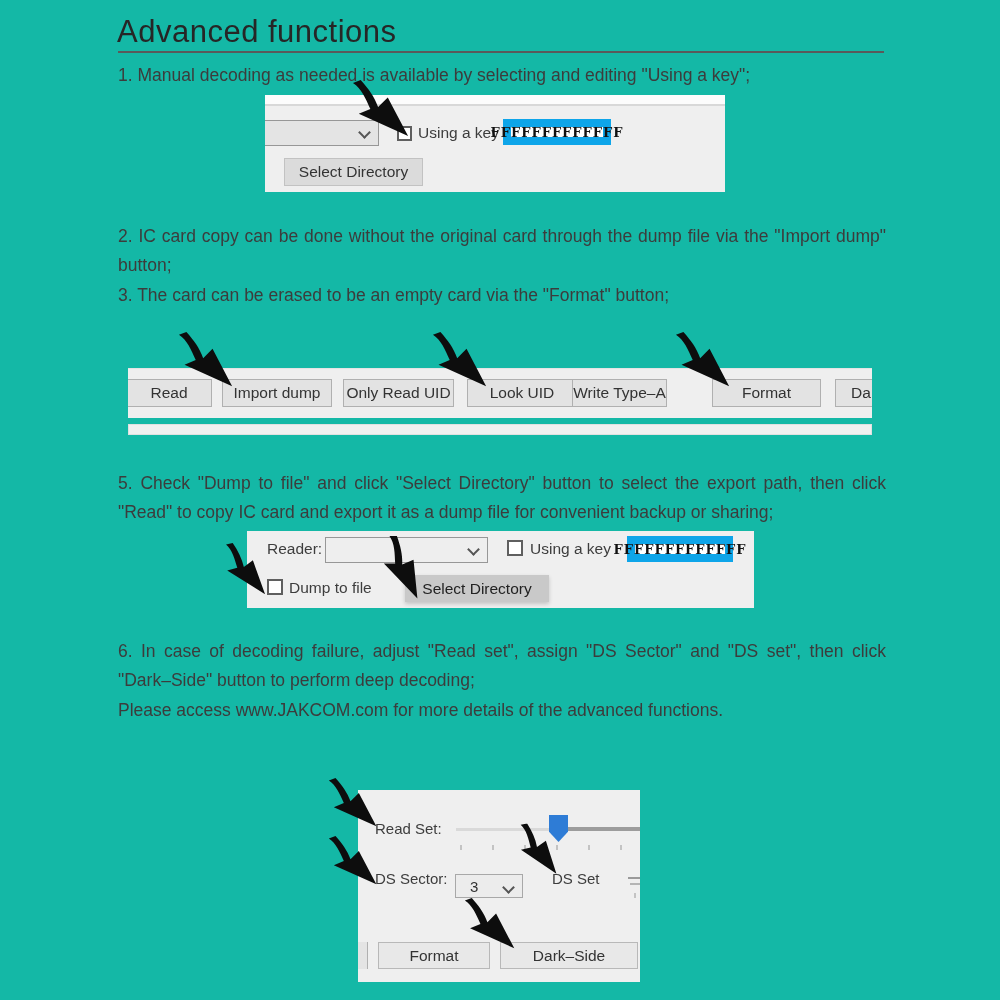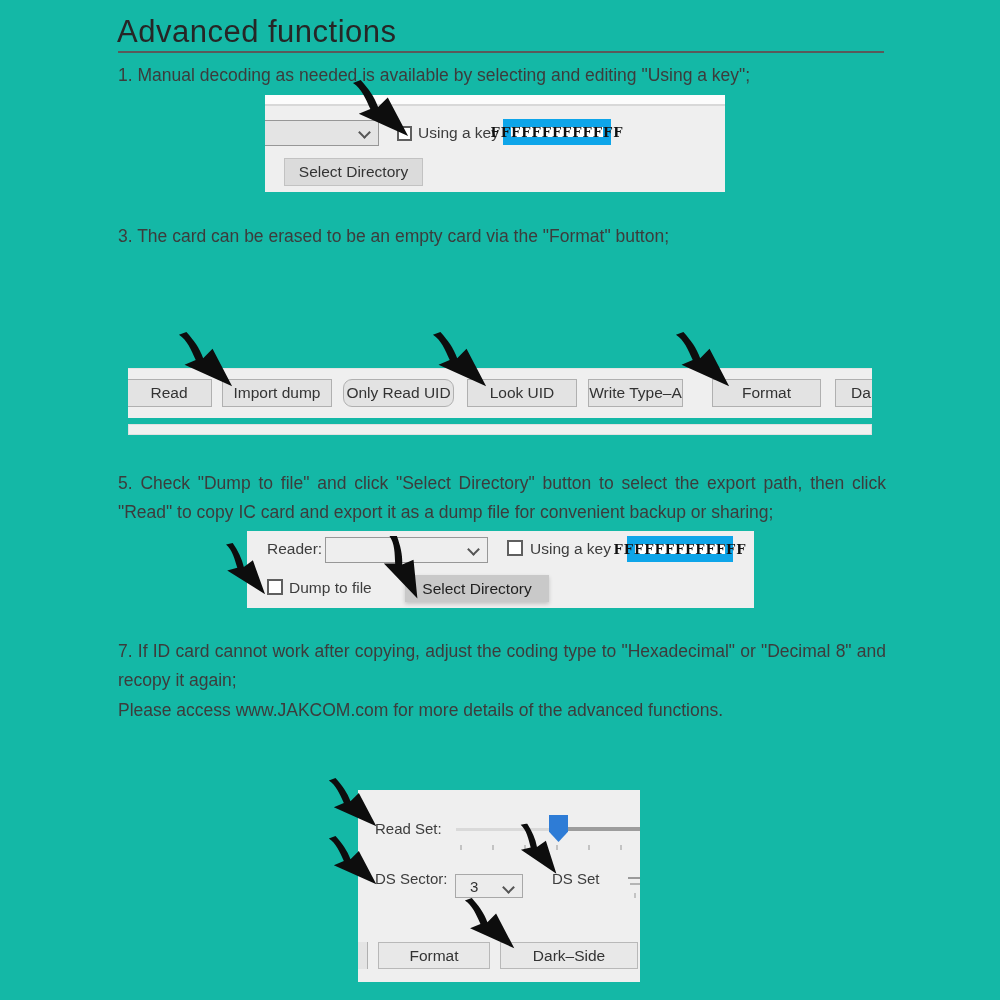--- a/index.html
+++ b/index.html
@@ -91,29 +91,30 @@
     <div class="dropdown" id="fig1-dropdown">
       <span class="chev"></span>
     </div>
     <div class="checkbox" id="fig1-checkbox"></div>
     <div class="uilabel" id="fig1-keylabel">Using a key</div>
     <div class="keyfield" id="fig1-keyfield">FFFFFFFFFFFFF</div>
     <div class="uibtn" id="fig1-selectdir">Select Directory</div>
   </div>
 
   <div class="abs para just" style="top:222px;">
+    <p>2. IC card copy can be done without the original card through the dump file via the "Import dump" button;</p>
     <p>3. The card can be erased to be an empty card via the "Format" button;</p>
   </div>
 
   <div class="abs panel" id="fig2">
     <div class="uibtn" style="left:-2px;width:86px;">Read</div>
     <div class="uibtn" style="left:94px;width:110px;">Import dump</div>
-    <div class="uibtn" style="left:215px;width:111px;border-radius:9px;">Only Read UID</div>
+    <div class="uibtn" style="left:215px;width:111px;">Only Read UID</div>
     <div class="uibtn" style="left:339px;width:110px;">Look UID</div>
-    <div class="uibtn" style="left:460px;width:95px;">Write Type–A</div>
+    <div class="uibtn" style="left:444px;width:95px;">Write Type–A</div>
     <div class="uibtn" style="left:584px;width:109px;">Format</div>
     <div class="uibtn" style="left:707px;width:52px;">Da</div>
   </div>
   <div class="abs" id="fig2-strip"></div>
 
   <div class="abs para just" style="top:469px;">
     <p>5. Check "Dump to file" and click "Select Directory" button to select the export path, then click "Read" to copy IC card and export it as a dump file for convenient backup or sharing;</p>
   </div>
 
   <div class="abs panel" id="fig3">
@@ -123,21 +124,21 @@
     </div>
     <div class="checkbox" id="fig3-checkbox"></div>
     <div class="uilabel" id="fig3-keylabel">Using a key</div>
     <div class="keyfield" id="fig3-keyfield">FFFFFFFFFFFFF</div>
     <div class="checkbox" id="fig3-dumpcheck"></div>
     <div class="uilabel" id="fig3-dumplabel">Dump to file</div>
     <div class="uibtn" id="fig3-selectdir">Select Directory</div>
   </div>
 
   <div class="abs para just" style="top:637px;">
-    <p>7. If ID card cannot work after copying, adjust the coding type to "Hexadecimal" or "Decimal 8" and recopy it again;</p>
+    <p>6. In case of decoding failure, adjust "Read set", assign "DS Sector" and "DS set", then click "Dark–Side" button to perform deep decoding;</p>
     <p style="text-align:left;">Please access www.JAKCOM.com for more details of the advanced functions.</p>
   </div>
 
   <div class="abs panel" id="fig4">
     <div class="uilabel" id="fig4-readset">Read Set:</div>
     <div class="abs" id="fig4-track-light"></div>
     <div class="abs" id="fig4-track-dark"></div>
     <div class="abs" id="fig4-thumb"></div>
     <div class="tick" style="left:102px;"></div>
     <div class="tick" style="left:134px;"></div>

